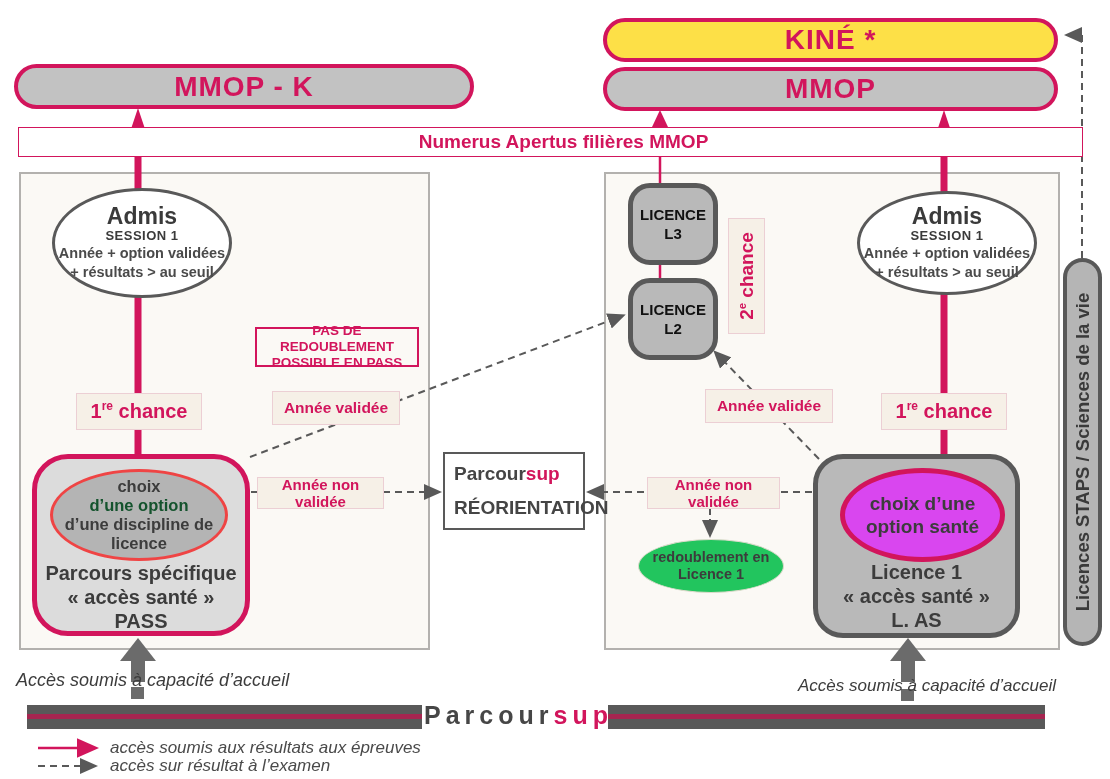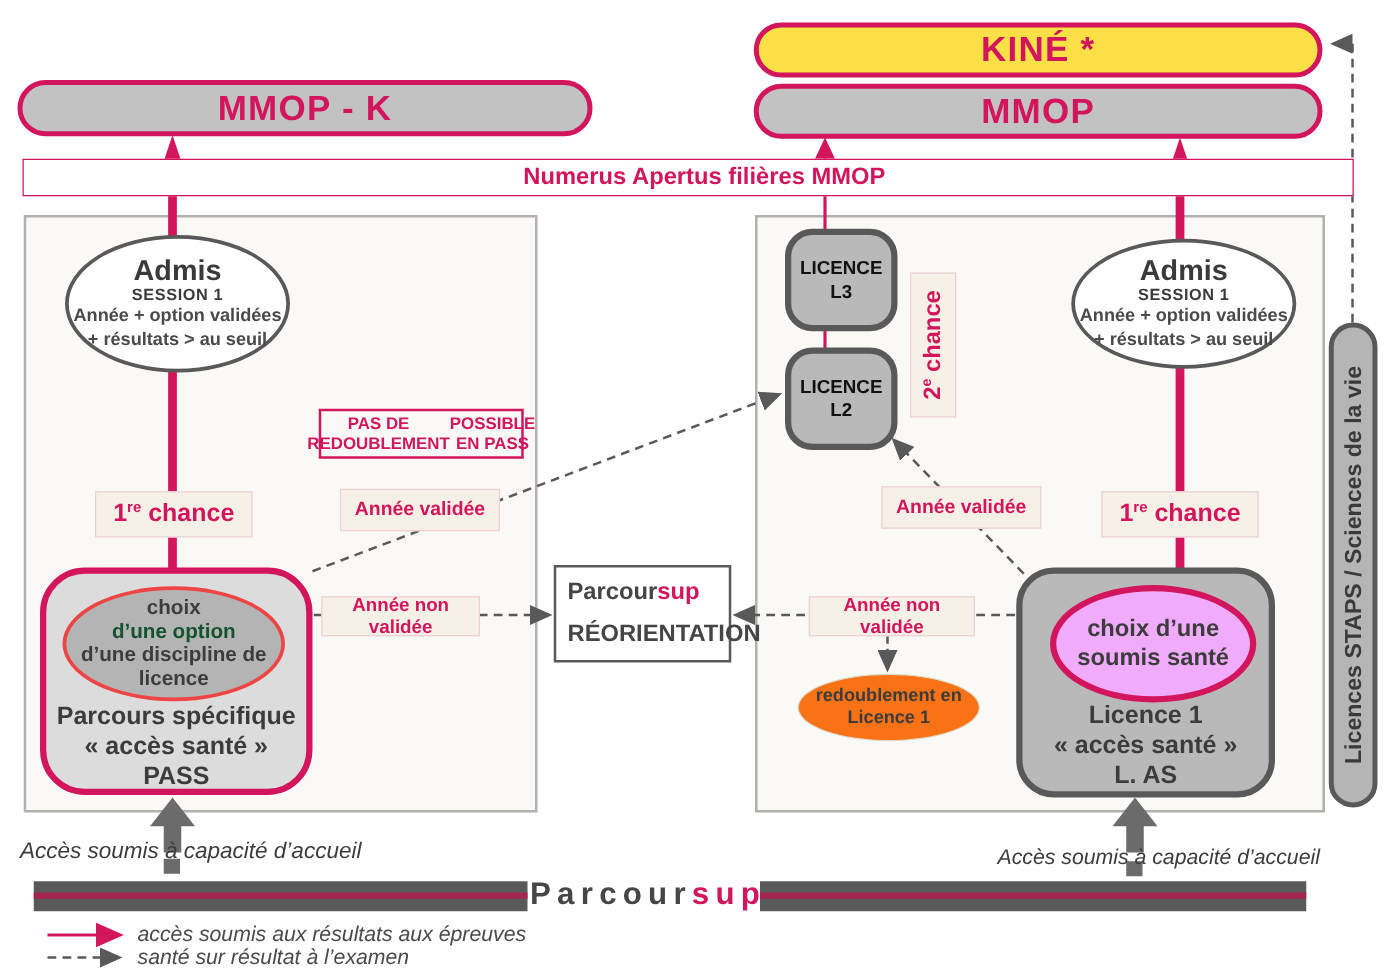--- a/index.html
+++ b/index.html
@@ -43,21 +43,21 @@
   .licbox{
     position:absolute;background:#b9b9b9;border:5px solid #595959;border-radius:22px;
     display:flex;flex-direction:column;align-items:center;justify-content:center;
     color:#111;font-weight:bold;font-size:15px;line-height:19px;text-align:center;
   }
   
   .progbox{position:absolute;border-radius:32px;text-align:center;}
   .progbox .lbl{font-weight:bold;color:#3c3c3c;font-size:20px;line-height:24px;}
   .warnbox{
     position:absolute;border:2px solid #d2155c;background:#fbf9f5;
-    display:flex;flex-direction:row;align-items:center;justify-content:center;
+    display:flex;flex-direction:column;align-items:center;justify-content:center;
     color:#d2155c;font-weight:bold;font-size:13.5px;line-height:16px;text-align:center;
   }
   .reobox{
     position:absolute;left:443px;top:452px;width:142px;height:78px;
     background:#ffffff;border:2px solid #595959;box-sizing:border-box;
     padding:9px 0 0 9px;
   }
   .reobox .l1{font-size:19px;font-weight:bold;color:#454545;line-height:22px;}
   .reobox .l2{font-size:19px;font-weight:bold;color:#454545;margin-top:12px;}
   .crimson{color:#d2155c;}
@@ -216,29 +216,29 @@
     <span><span>1</span><sup>re</sup><span> chance</span></span>
   </div>
 
   <div class="tag z3" style="left:705px;top:389px;width:126px;height:32px;font-size:15.5px;">
     <span>Année validée</span>
   </div>
   <div class="tag z3" style="left:647px;top:477px;width:131px;height:30px;font-size:15px;">
     <span>Année non validée</span>
   </div>
 
-  <div class="ellipse z3" style="left:638px;top:539px;width:144px;height:52px;background:#f97316;border:1px solid #dddacb;">
+  <div class="ellipse z3" style="left:638px;top:539px;width:144px;height:52px;background:#22c55e;border:1px solid #dddacb;">
     <div style="font-size:14.5px;font-weight:bold;color:#3c3c3c;line-height:17px;">redoublement en</div>
     <div style="font-size:14.5px;font-weight:bold;color:#3c3c3c;line-height:17px;">Licence 1</div>
   </div>
 
   <div class="progbox z3" style="left:813px;top:454px;width:197px;height:174px;background:#b9b9b9;border:5px solid #595959;border-radius:30px;">
-    <div class="ellipse" style="left:22px;top:9px;width:155px;height:84px;background:#f0abfc;border:5px solid #d2155c;">
+    <div class="ellipse" style="left:22px;top:9px;width:155px;height:84px;background:#d946ef;border:5px solid #d2155c;">
       <div style="font-size:19px;font-weight:bold;color:#3c3c3c;line-height:23px;">choix d’une</div>
-      <div style="font-size:19px;font-weight:bold;color:#3c3c3c;line-height:23px;">soumis santé</div>
+      <div style="font-size:19px;font-weight:bold;color:#3c3c3c;line-height:23px;">option santé</div>
     </div>
     <div class="lbl" style="position:absolute;left:0;right:0;top:101px;">
       <div>Licence 1</div>
       <div>« accès santé »</div>
       <div>L. AS</div>
     </div>
   </div>
 
   <div class="sidebar z3">
     <span class="vtext">Licences STAPS / Sciences de la vie</span>
@@ -251,16 +251,16 @@
       <div class="stripe"></div>
     </div>
   <div class="bar" style="left:608px;top:705px;width:437px;">
       <div class="stripe"></div>
     </div>
   <div class="bartext z3">
     <span>Parcour</span><span class="crimson">sup</span>
   </div>
 
   <div class="legend-label" style="left:110px;top:738px;">accès soumis aux résultats aux épreuves</div>
-  <div class="legend-label" style="left:110px;top:756px;">santé sur résultat à l’examen</div>
+  <div class="legend-label" style="left:110px;top:756px;">accès sur résultat à l’examen</div>
 
 
 </div>
 
 </body></html>

